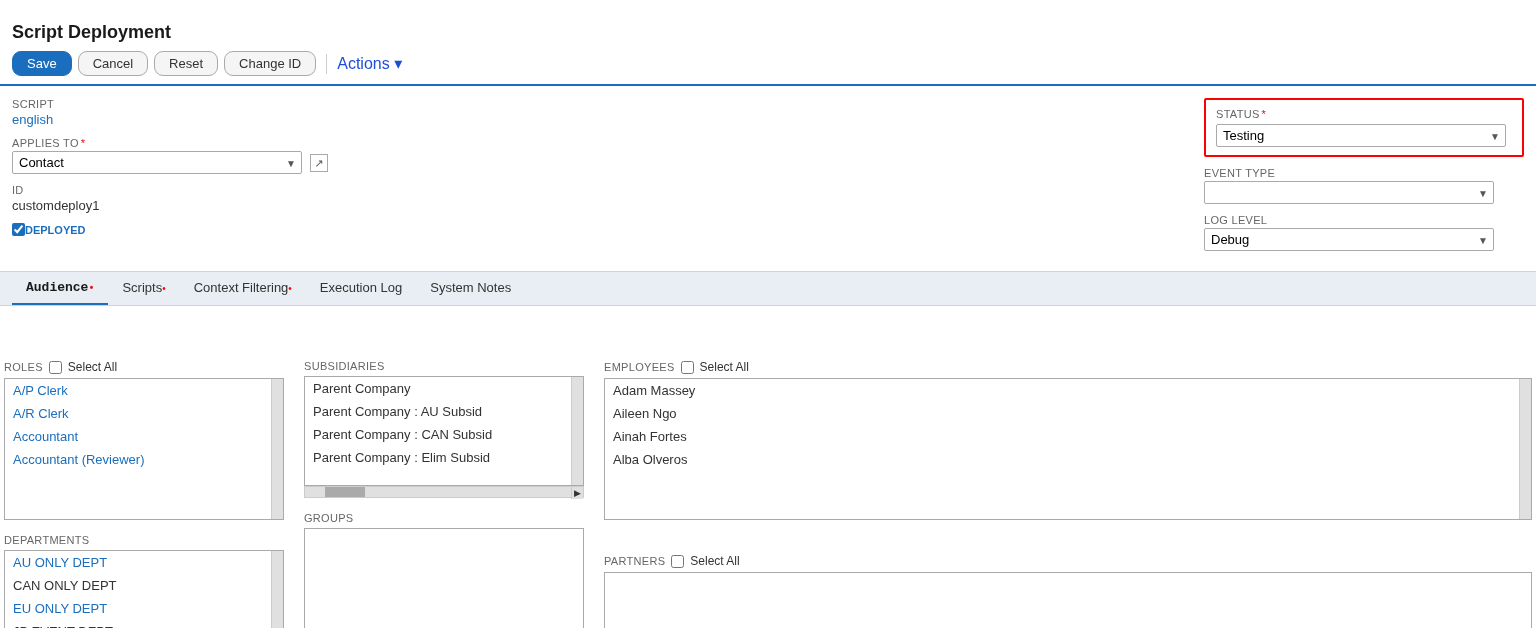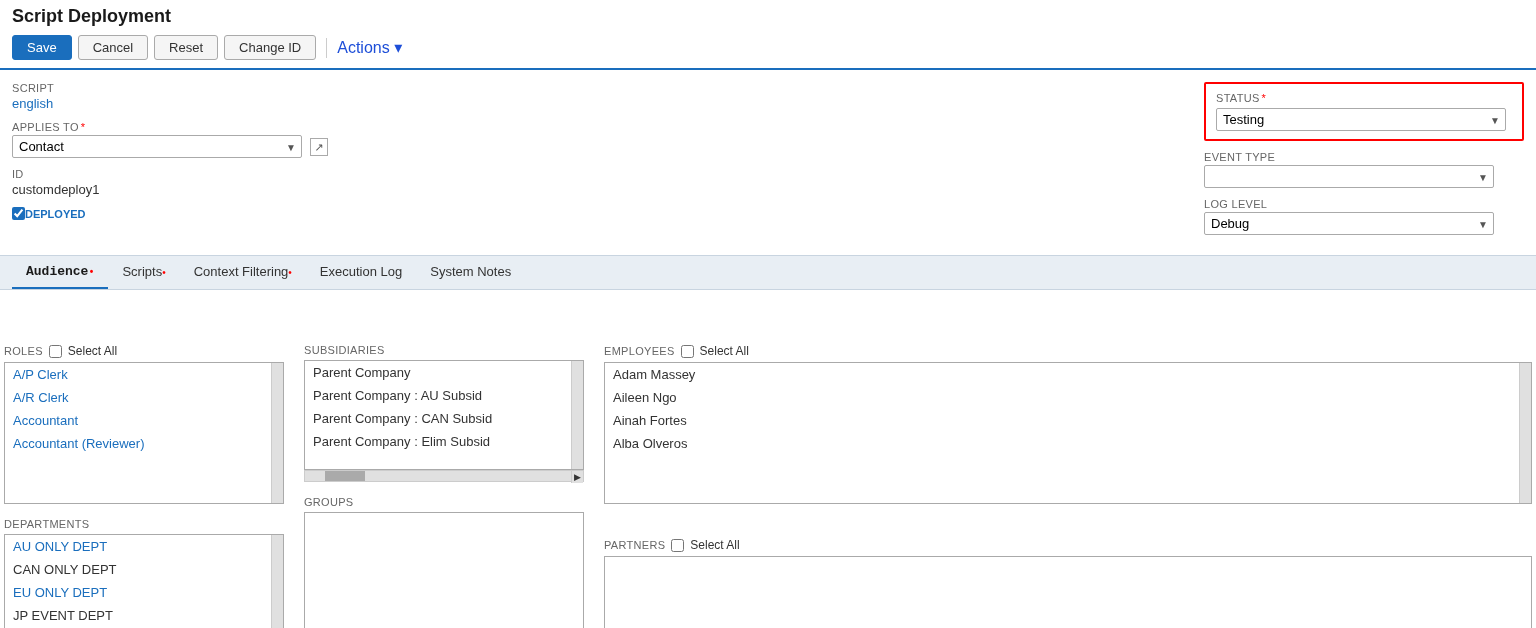--- a/index.html
+++ b/index.html
@@ -1,22 +1,22 @@
 <!DOCTYPE html>
 <html><head>
   <meta charset="utf-8">
   <style>
     * { box-sizing: border-box; margin: 0; padding: 0; }
     body { font-family: Arial, sans-serif; font-size: 13px; color: #333; background: #fff; }
 
-    .top-bar { border-bottom: 2px solid #1a6ebd; padding: 6px 12px 0 12px; }
+    .top-bar { border-bottom: 2px solid #1a6ebd; padding: 22px 12px 0 12px; }
     .page-title { font-size: 18px; font-weight: bold; color: #1a1a1a; margin-bottom: 8px; }
 
     .toolbar { display: flex; align-items: center; gap: 6px; margin-bottom: 8px; }
-    .btn { padding: 4px 14px; border: 1px solid #aaa; border-radius: 3px; cursor: pointer; font-size: 13px; background: #f5f5f5; color: #333; }
+    .btn { padding: 4px 14px; border: 1px solid #aaa; border-radius: 9px; cursor: pointer; font-size: 13px; background: #f5f5f5; color: #333; }
     .btn-primary { background: #1a6ebd; color: #fff; border-color: #1a6ebd; }
     .btn-actions { background: transparent; border: none; color: #1d4ed8; cursor: pointer; font-size: 16px; }
 
     .form-area { display: flex; padding: 12px 12px 0 12px; gap: 0; }
     .form-left { flex: 1; }
     .form-right { width: 320px; }
 
     .field-group { margin-bottom: 10px; }
     .field-label { font-size: 11px; color: #666; text-transform: uppercase; letter-spacing: 0.3px; margin-bottom: 2px; }
     .field-label .required { color: red; margin-left: 2px; }

